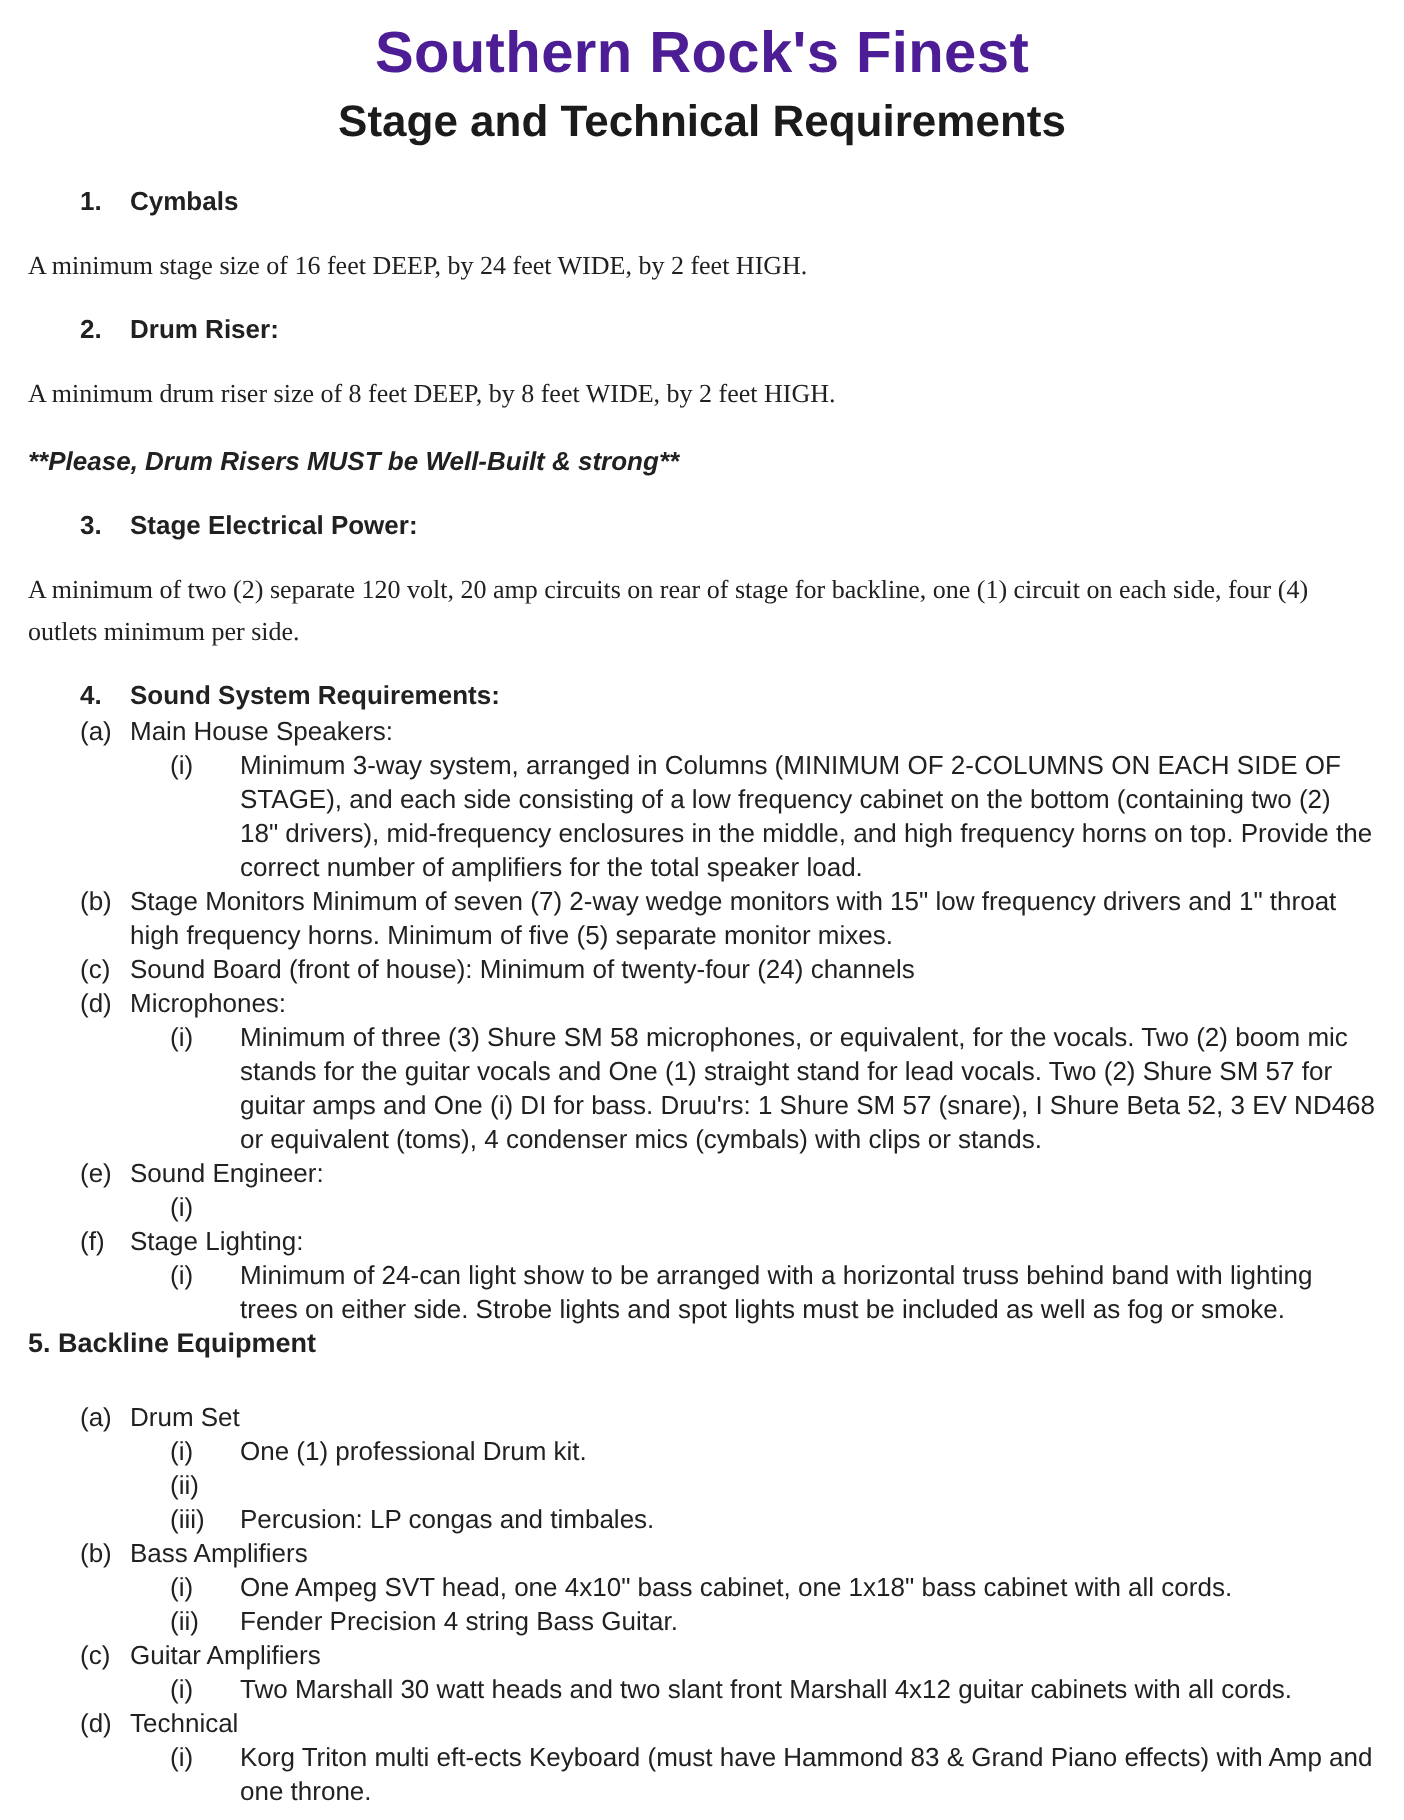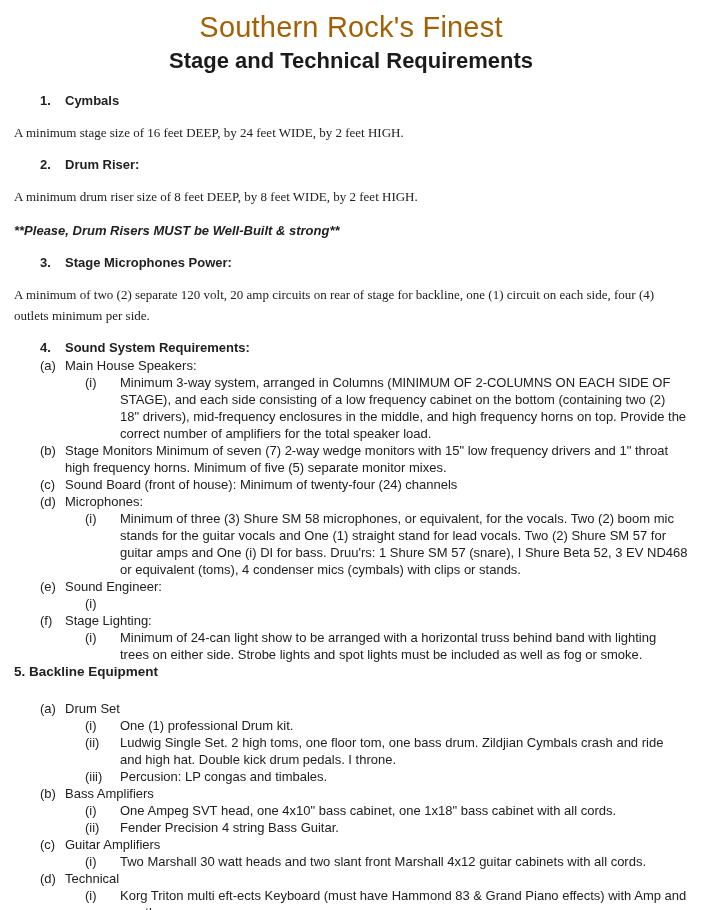--- a/index.html
+++ b/index.html
@@ -14,24 +14,24 @@
     font-family: "Liberation Sans", sans-serif;
     color: #212121;
   }
   .doc {
     padding: 10px 14px 16px 14px;
     box-sizing: border-box;
   }
   .title {
     text-align: center;
     font-size: 29px;
-    font-weight: 400;
+    font-weight: 700;
     line-height: 34px;
     margin: 0 0 6px 0;
-    color: #a16207;
+    color: #4c1d95;
     letter-spacing: 0.2px;
   }
   .subtitle {
     text-align: center;
     font-size: 22px;
     font-weight: 700;
     line-height: 22px;
     margin: 0 0 20px 0;
     color: #1b1b1b;
   }
@@ -80,21 +80,21 @@
       </div>
       <p class="para">A minimum stage size of 16 feet DEEP, by 24 feet WIDE, by 2 feet HIGH.</p>
       <div class="row heading">
         <span class="num">2.</span>
         <span class="txt">Drum Riser:</span>
       </div>
       <p class="para">A minimum drum riser size of 8 feet DEEP, by 8 feet WIDE, by 2 feet HIGH.</p>
       <p class="note">**Please, Drum Risers MUST be Well-Built &amp; strong**</p>
       <div class="row heading">
         <span class="num">3.</span>
-        <span class="txt">Stage Microphones Power:</span>
+        <span class="txt">Stage Electrical Power:</span>
       </div>
       <p class="para">A minimum of two (2) separate 120 volt, 20 amp circuits on rear of stage for backline, one (1) circuit on each side, four (4) outlets minimum per side.</p>
       <div class="row heading tight">
         <span class="num">4.</span>
         <span class="txt">Sound System Requirements:</span>
       </div>
       <div class="row letter">
         <span class="num">(a)</span>
         <span class="txt">Main House Speakers:</span>
       </div>
@@ -137,21 +137,20 @@
       <div class="row letter">
         <span class="num">(a)</span>
         <span class="txt">Drum Set</span>
       </div>
       <div class="row roman">
         <span class="num">(i)</span>
         <span class="txt">One (1) professional Drum kit.</span>
       </div>
       <div class="row roman">
         <span class="num">(ii)</span>
-        <span class="txt">Ludwig Single Set. 2 high toms, one floor tom, one bass drum. Zildjian Cymbals crash and ride and high hat. Double kick drum pedals. I throne.</span>
       </div>
       <div class="row roman">
         <span class="num">(iii)</span>
         <span class="txt">Percusion: LP congas and timbales.</span>
       </div>
       <div class="row letter">
         <span class="num">(b)</span>
         <span class="txt">Bass Amplifiers</span>
       </div>
       <div class="row roman">

